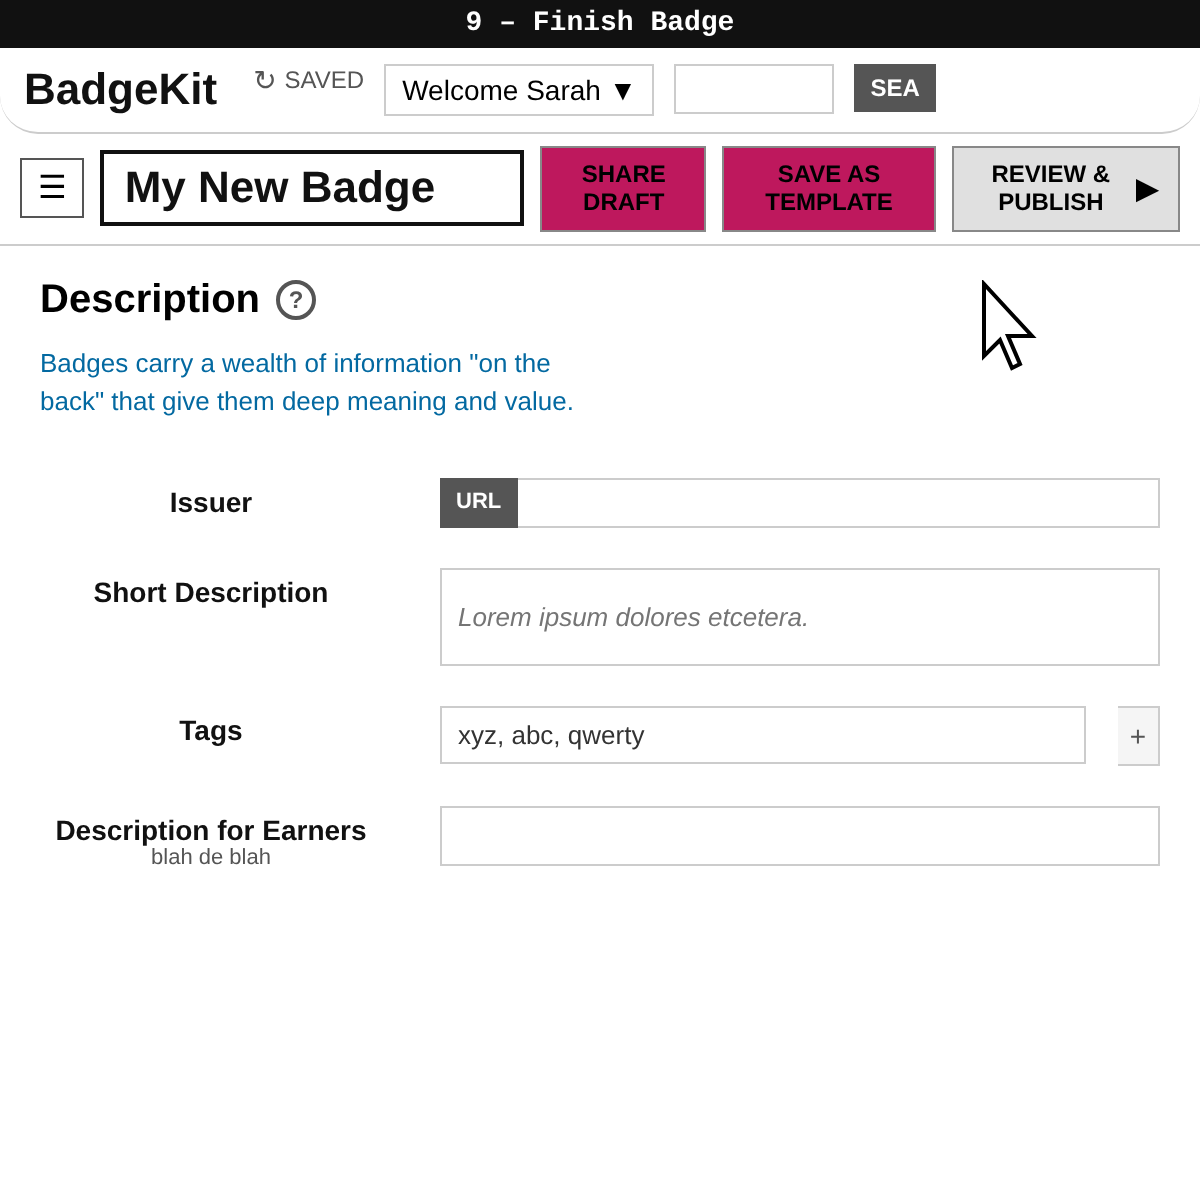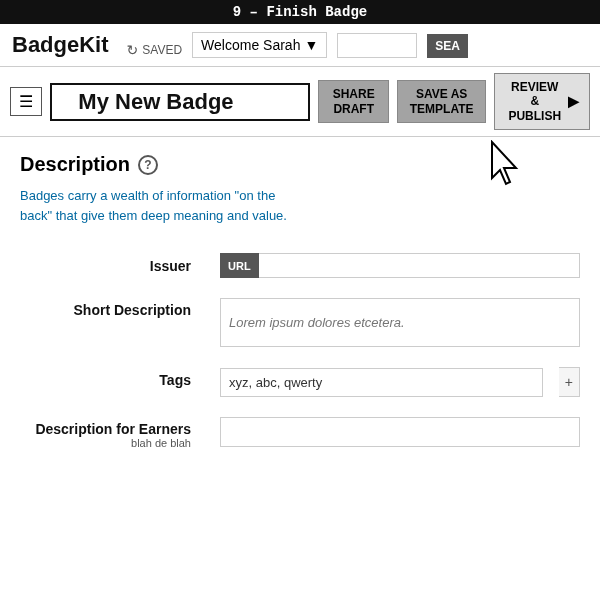--- a/index.html
+++ b/index.html
@@ -19,25 +19,26 @@
       text-align: center;
       padding: 4px 10px;
       font-family: 'Courier New', monospace;
       font-size: 14px;
       font-weight: bold;
     }
 
     
     .header {
       display: flex;
-      align-items: flex-end;
+      align-items: flex-start;
       padding: 8px 12px;
       border-bottom: 1px solid #ccc;
       background: #fff;
       gap: 10px;
+      border-radius: 19px;
     }
     .logo {
       font-size: 22px;
       font-weight: bold;
       color: #111;
       margin-right: 8px;
     }
     .saved-indicator {
       display: flex;
       align-items: center;
@@ -88,27 +89,27 @@
       border: 1px solid #555;
       background: #fff;
       padding: 4px 8px;
       cursor: pointer;
       font-size: 16px;
     }
     .badge-title-input {
       border: 2px solid #111;
       font-size: 22px;
       font-weight: bold;
-      padding: 4px 26px;
-      width: 260px;
+      padding: 4px 10px;
+      width: 212px;
       color: #111;
     }
     .nav-btn {
       border: 1px solid #888;
-      background: #a3a3a3;
+      background: #be185d;
       padding: 6px 10px;
       font-size: 12px;
       font-weight: bold;
       cursor: pointer;
       text-align: center;
       line-height: 1.2;
     }
     .nav-btn.review {
       background: #e0e0e0;
       display: flex;
@@ -164,21 +165,21 @@
       max-width: 280px;
     }
 
     
     .form-row {
       display: flex;
       align-items: flex-start;
       margin-bottom: 20px;
     }
     .form-label {
-      text-align: right;
+      text-align: center;
       width: 200px;
       padding-right: 29px;
       padding-top: 4px;
       flex-shrink: 0;
     }
     .form-label .label-main {
       font-size: 14px;
       font-weight: bold;
       color: #111;
     }

